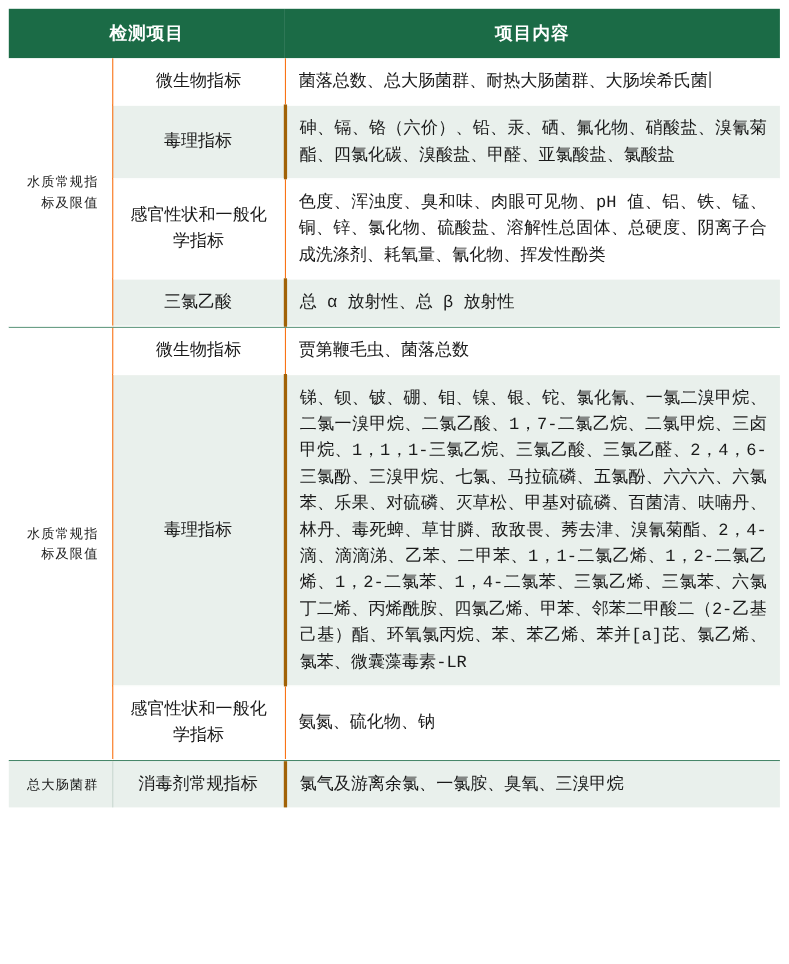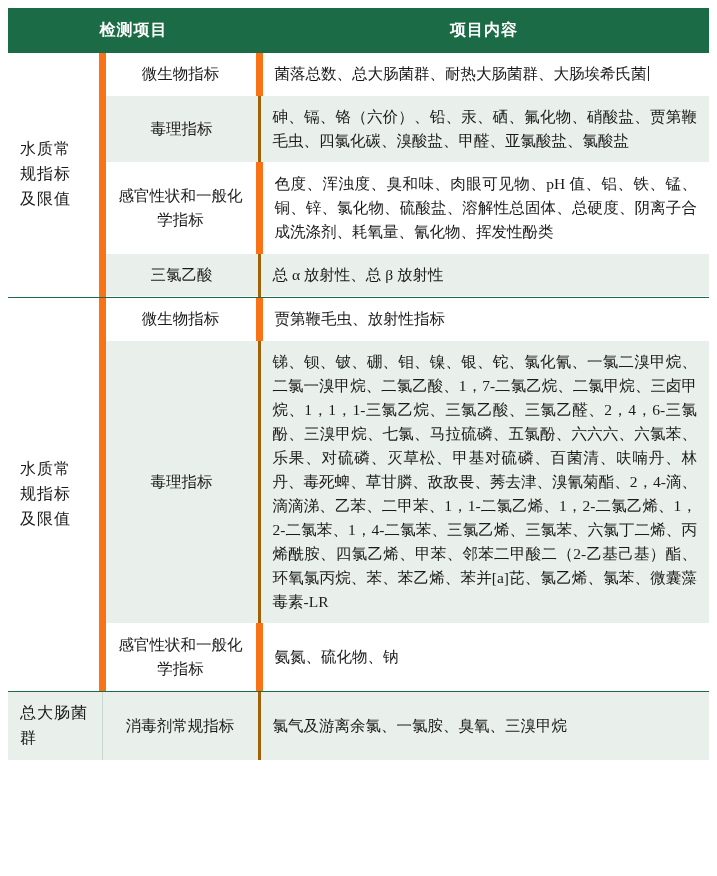--- a/index.html
+++ b/index.html
@@ -48,38 +48,39 @@
     border-bottom: 1px solid #ffffff;
     border-right: 1px solid #ffffff;
   }
   tbody tr.band td {
     background: #e9f0ec;
   }
   tbody tr.plain td {
     background: #ffffff;
   }
   td.group {
-    text-align: left;
-    font-size: 16px;
+    text-align: right;
+    font-size: 12px;
     letter-spacing: 1px;
     border-right: 1px solid #c9d8d0;
   }
   td.cat {
     text-align: center;
     font-size: 15.5px;
     border-right: 3px solid #a16207;
   }
   td.content {
     text-align: justify;
     text-justify: inter-ideograph;
     border-right: none;
+    font-family: Liberation Mono, monospace;
   }
   tbody tr.plain td.group,
   tbody tr.plain td.cat {
-    border-right: 7px solid #f97316;
+    border-right: 1px solid #f97316;
   }
   .sep-row td {
     padding: 0;
     height: 1px;
     background: #1b6b46;
     border: none;
   }
   .caret {
     display: inline-block;
     width: 1px;
@@ -108,39 +109,39 @@
     </thead>
     <tbody>
 
       <tr class="plain">
         <td class="group" rowspan="4">水质常规指标及限值</td>
         <td class="cat">微生物指标</td>
         <td class="content"><span>菌落总数、总大肠菌群、耐热大肠菌群、大肠埃希氏菌</span><span class="caret"></span></td>
       </tr>
       <tr class="band">
         <td class="cat">毒理指标</td>
-        <td class="content">砷、镉、铬（六价）、铅、汞、硒、氟化物、硝酸盐、贾第鞭毛虫、四氯化碳、溴酸盐、甲醛、亚氯酸盐、氯酸盐</td>
+        <td class="content">砷、镉、铬（六价）、铅、汞、硒、氟化物、硝酸盐、溴氰菊酯、四氯化碳、溴酸盐、甲醛、亚氯酸盐、氯酸盐</td>
       </tr>
       <tr class="plain">
         <td class="cat">感官性状和一般化学指标</td>
         <td class="content">色度、浑浊度、臭和味、肉眼可见物、pH 值、铝、铁、锰、铜、锌、氯化物、硫酸盐、溶解性总固体、总硬度、阴离子合成洗涤剂、耗氧量、氰化物、挥发性酚类</td>
       </tr>
       <tr class="band">
         <td class="cat">三氯乙酸</td>
         <td class="content">总 α 放射性、总 β 放射性</td>
       </tr>
 
       <tr class="sep-row">
         <td colspan="3"></td>
       </tr>
 
       <tr class="plain">
         <td class="group" rowspan="3">水质常规指标及限值</td>
         <td class="cat">微生物指标</td>
-        <td class="content">贾第鞭毛虫、放射性指标</td>
+        <td class="content">贾第鞭毛虫、菌落总数</td>
       </tr>
       <tr class="band">
         <td class="cat">毒理指标</td>
         <td class="content">锑、钡、铍、硼、钼、镍、银、铊、氯化氰、一氯二溴甲烷、二氯一溴甲烷、二氯乙酸、1，7-二氯乙烷、二氯甲烷、三卤甲烷、1，1，1-三氯乙烷、三氯乙酸、三氯乙醛、2，4，6-三氯酚、三溴甲烷、七氯、马拉硫磷、五氯酚、六六六、六氯苯、乐果、对硫磷、灭草松、甲基对硫磷、百菌清、呋喃丹、林丹、毒死蜱、草甘膦、敌敌畏、莠去津、溴氰菊酯、2，4-滴、滴滴涕、乙苯、二甲苯、1，1-二氯乙烯、1，2-二氯乙烯、1，2-二氯苯、1，4-二氯苯、三氯乙烯、三氯苯、六氯丁二烯、丙烯酰胺、四氯乙烯、甲苯、邻苯二甲酸二（2-乙基己基）酯、环氧氯丙烷、苯、苯乙烯、苯并[a]芘、氯乙烯、氯苯、微囊藻毒素-LR</td>
       </tr>
       <tr class="plain">
         <td class="cat">感官性状和一般化学指标</td>
         <td class="content">氨氮、硫化物、钠</td>
       </tr>
 

